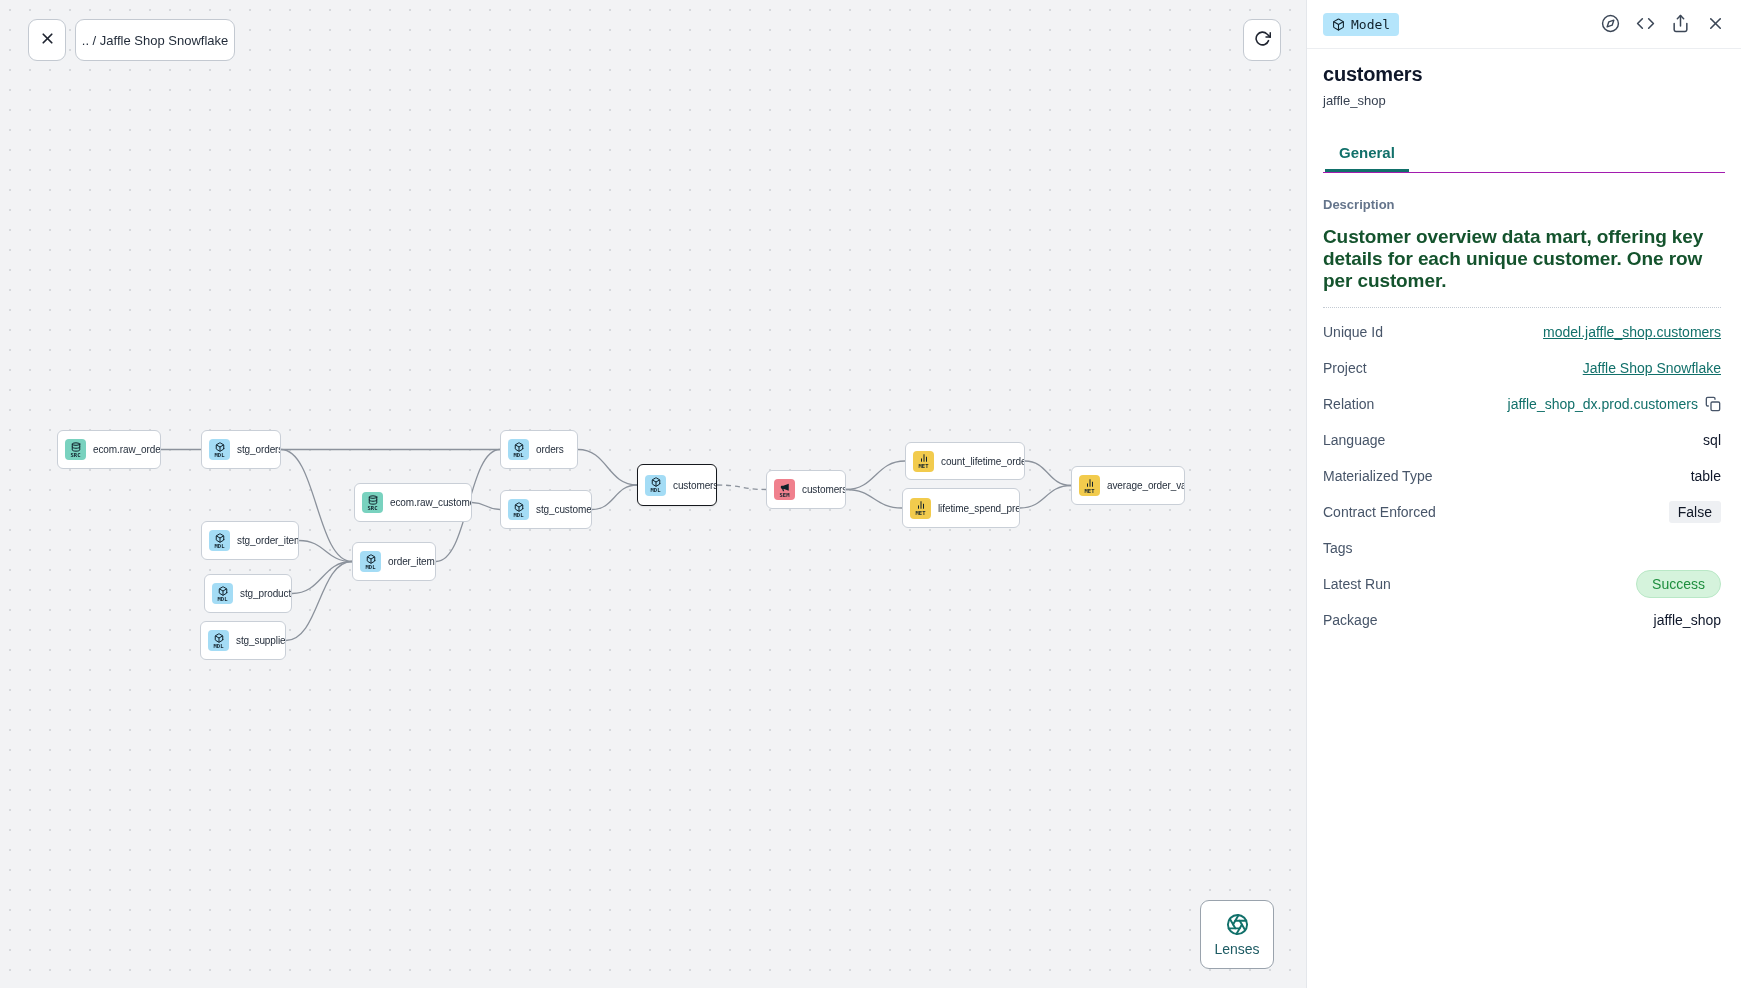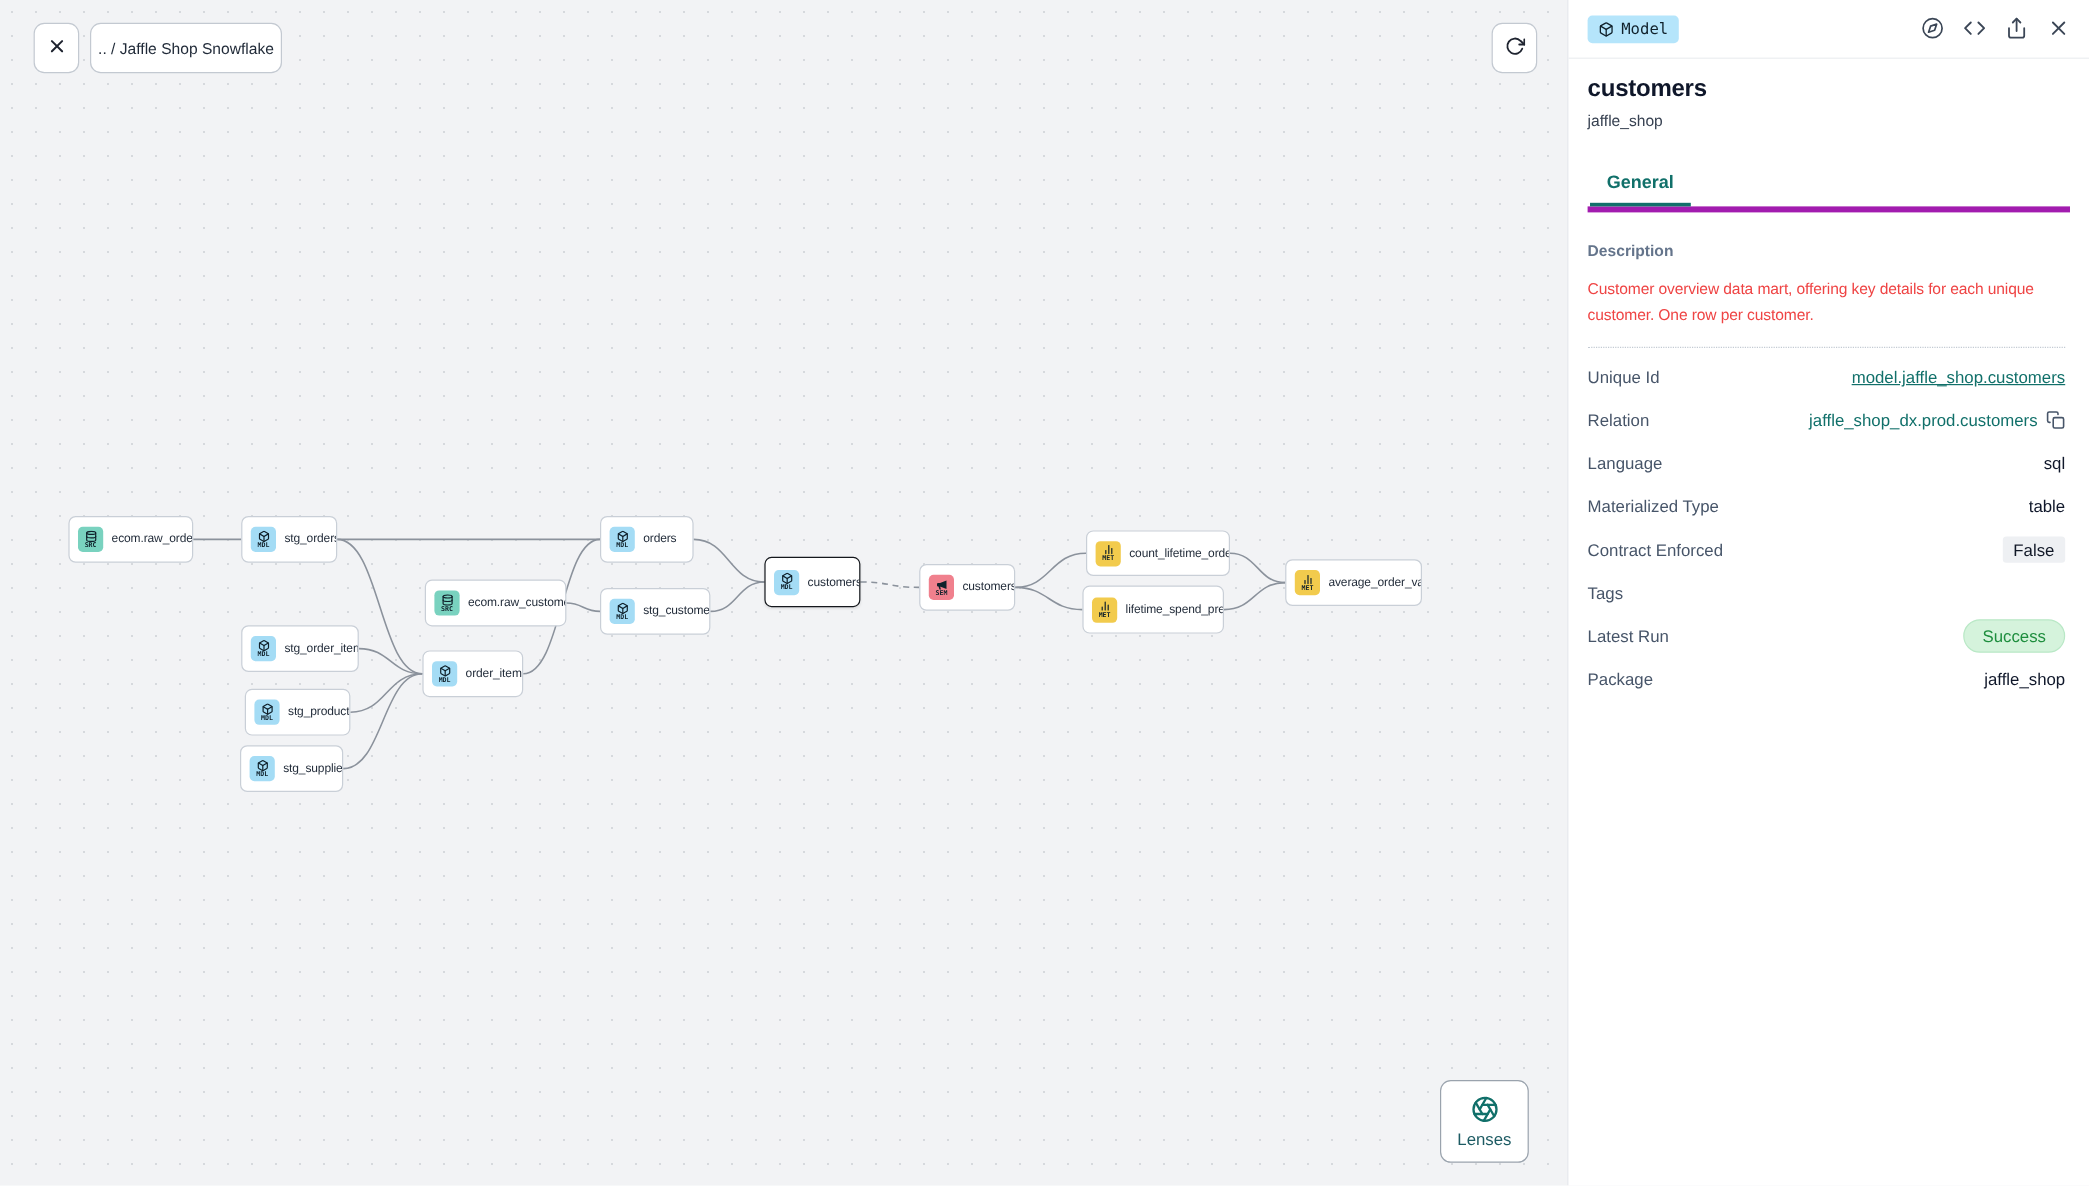--- a/index.html
+++ b/index.html
@@ -62,27 +62,27 @@
     color:#10212b;}
   .model-badge svg{width:13px; height:13px;}
   .hicons{display:flex; align-items:center; gap:15px; color:#3b4656;}
   .hicons .hic{width:20px; height:20px; cursor:pointer; display:flex; align-items:center; justify-content:center;}
   .hicons svg{width:19px; height:19px;}
 
   .ptitlewrap{padding:14px 16px 0 16px;}
   .ptitle{font-size:20px; font-weight:700; color:#0f172a; letter-spacing:-.2px;}
   .psub{font-size:13px; color:#374151; margin-top:7px;}
 
-  .tabs{display:flex; margin-top:27px; border-bottom:5px solid #a21caf; padding-left:2px;}
+  .tabs{display:flex; margin-top:27px; border-bottom:1px solid #a21caf; padding-left:2px;}
   .tab{padding:9px 14px 8px 14px; font-size:15px; font-weight:600; color:var(--accent);
     border-bottom:3px solid var(--accent); cursor:pointer;}
 
   .pbody{padding:15px 20px 0 16px;}
   .sec-label{font-size:13px; font-weight:700; color:#64748b; margin-top:9px;}
-  .desc{font-size:13px; line-height:22px; color:#ef4444; margin-top:14px; letter-spacing:-.1px; max-width:399px;}
+  .desc{font-size:19px; line-height:22px; color:#14532d; margin-top:14px; letter-spacing:-.1px; max-width:399px;font-weight:bold;}
   .dotted{border:none; border-top:1.5px dotted #c3cad3; margin:15px 0 6px 0;}
 
   .frow{display:flex; align-items:center; min-height:36px;}
   .frow.gap{margin-top:7px;}
   .flabel{font-size:14px; color:#44506100; color:#475569; flex:none;}
   .fval{margin-left:auto; display:flex; align-items:center; gap:7px; font-size:14px; color:#0f172a; text-align:center;}
   .fval a{color:var(--accent); text-decoration:underline; cursor:pointer; font-size:14px;}
   .fval .teal{color:var(--accent);}
   .fval .chip{background:#eef0f3; border-radius:3px; padding:3px 9px; color:#111827;}
   .fval .success{background:var(--success-bg,#d5f3dc); color:var(--success-tx,#1e8e3e);
@@ -348,20 +348,26 @@
       <p class="desc">Customer overview data mart, offering key details for each unique customer. One row per customer.</p>
       <hr class="dotted">
       <div id="fields">
           <div class="frow">
             <span class="flabel">Unique Id</span>
             <span class="fval">
               <a>model.jaffle_shop.customers</a>
             </span>
           </div>
           <div class="frow">
+            <span class="flabel">Project</span>
+            <span class="fval">
+              <a>Jaffle Shop Snowflake</a>
+            </span>
+          </div>
+          <div class="frow">
             <span class="flabel">Relation</span>
             <span class="fval">
               <span class="teal">jaffle_shop_dx.prod.customers</span>
               <span class="copybtn"><svg viewBox="0 0 24 24" fill="none" stroke="currentColor" stroke-width="2" stroke-linecap="round" stroke-linejoin="round">
                   <rect x="9" y="9" width="13" height="13" rx="2"></rect>
                   <path d="M5 15H4a2 2 0 0 1-2-2V4a2 2 0 0 1 2-2h9a2 2 0 0 1 2 2v1"></path>
                 </svg></span>
             </span>
           </div>
           <div class="frow">

